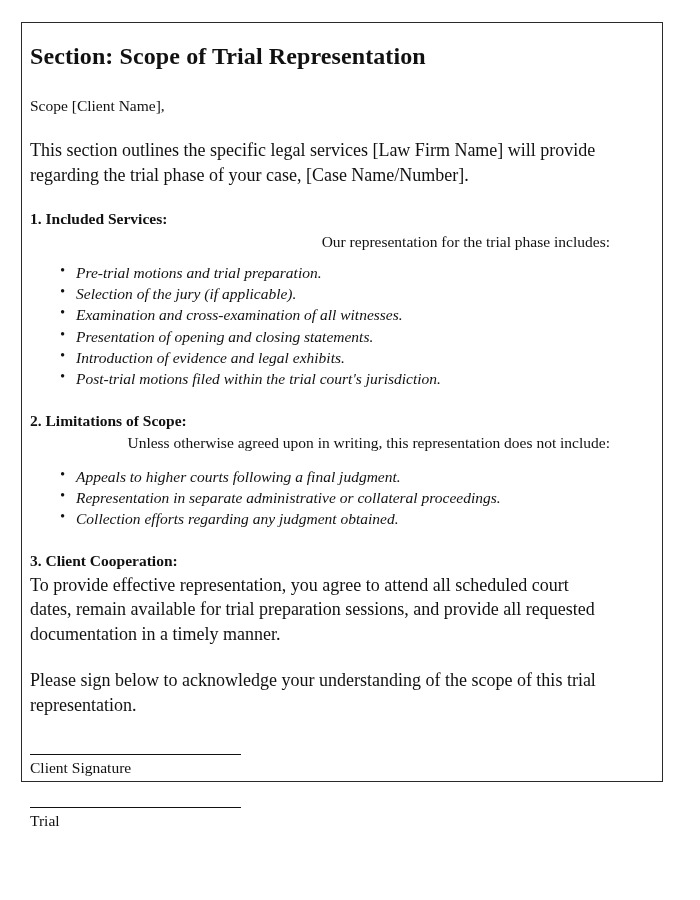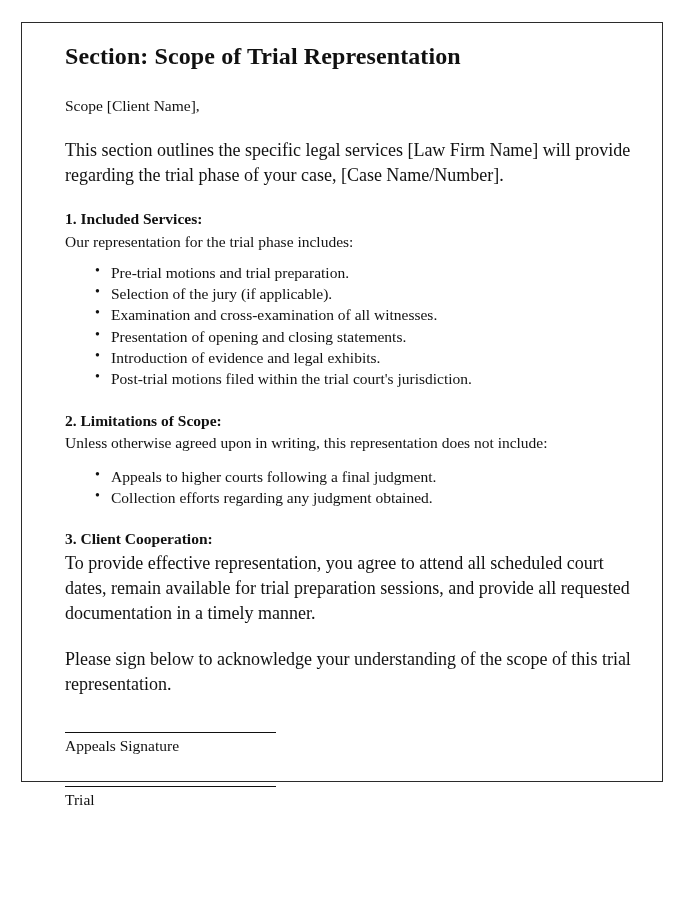--- a/index.html
+++ b/index.html
@@ -21,21 +21,21 @@
     top: 22px;
     width: 642px;
     height: 760px;
     border: 1.5px solid #2b2b2b;
     background: #ffffff;
     box-sizing: border-box;
   }
 
   .content {
     position: absolute;
-    left: 43px;
+    left: 8px;
     top: 18px;
     width: 580px;
   }
 
   .doc-title {
     font-size: 24px;
     font-weight: bold;
     line-height: 1.25;
     margin: 0 0 25px 0;
     letter-spacing: 0.1px;
@@ -57,30 +57,32 @@
     font-size: 15.5px;
     font-weight: bold;
     line-height: 1.35;
     margin: 0 0 1px 0;
   }
 
   .lead-line {
     font-size: 15.5px;
     line-height: 1.38;
     margin: 0 0 12px 0;
+    text-align: right;
   }
 
   .lead-line.tight {
     margin-bottom: 14px;
   }
 
   ul.bullets {
     margin: 0 0 22px 0;
     padding: 0 0 0 46px;
     list-style: none;
+    font-style: italic;
   }
 
   ul.bullets li {
     font-size: 15.5px;
     line-height: 1.18;
     margin: 0 0 3px 0;
     position: relative;
   }
 
   ul.bullets li::before {
@@ -140,36 +142,37 @@
         <li>Introduction of evidence and legal exhibits.</li>
         <li>Post-trial motions filed within the trial court's jurisdiction.</li>
       </ul>
     </div>
 
     <div>
       <div class="section-heading">2. Limitations of Scope:</div>
       <div class="lead-line tight"><span>Unless otherwise agreed upon in writing, this representation does </span><b class="inline-bold">not</b><span> include:</span></div>
       <ul class="bullets gap-before">
         <li>Appeals to higher courts following a final judgment.</li>
+        <li>Representation in separate administrative or collateral proceedings.</li>
         <li>Collection efforts regarding any judgment obtained.</li>
       </ul>
     </div>
 
     <div>
       <div class="section-heading">3. Client Cooperation:</div>
       <p class="para">To provide effective representation, you agree to attend all scheduled court dates, remain available for trial preparation sessions, and provide all requested documentation in a timely manner.</p>
     </div>
 
     <p class="para">Please sign below to acknowledge your understanding of the scope of this trial representation.</p>
 
     <div class="sign-block">
 
       <div class="sign-group">
         <div class="sign-rule"></div>
-        <div class="sign-label">Appeals Signature</div>
+        <div class="sign-label">Client Signature</div>
       </div>
 
       <div class="sign-group">
         <div class="sign-rule"></div>
         <div class="sign-label">Trial</div>
       </div>
 
     </div>
 
   </div>

